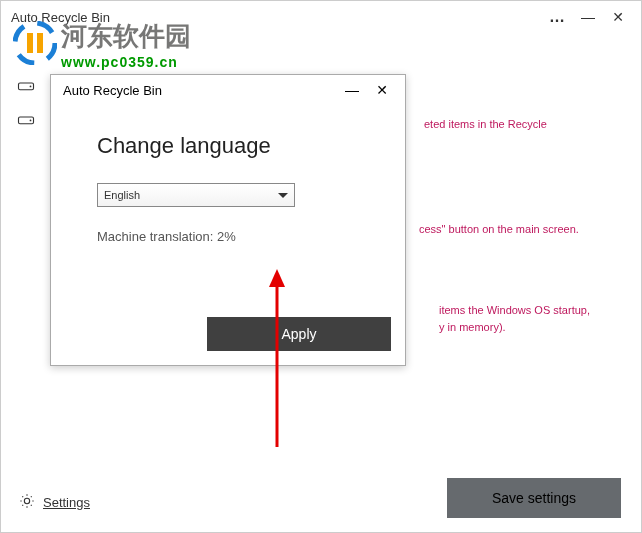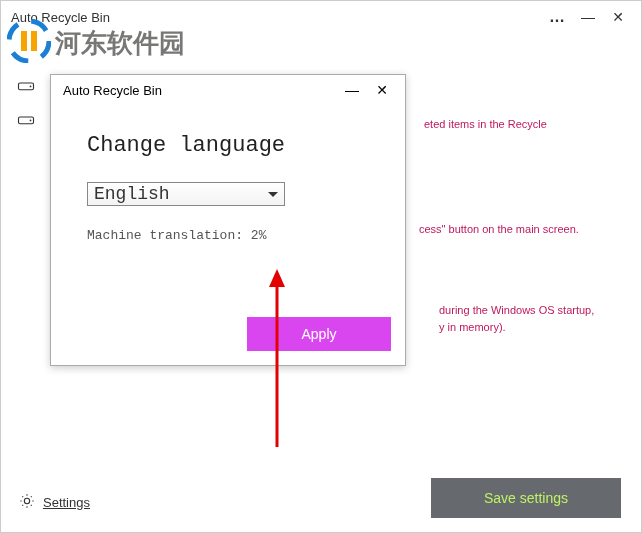--- a/index.html
+++ b/index.html
@@ -20,21 +20,21 @@
       font-size: 13px;
       color: #333;
     }
     .titlebar .title { flex: 0 0 auto; margin-left: 2px; }
     .titlebar .spacer { flex: 1; }
     .titlebar .winbtn { width: 30px; text-align: center; font-size: 14px; color: #333; cursor: pointer; }
     .titlebar .more { font-size: 16px; font-weight: bold; letter-spacing: 2px; }
     .watermark {
       position: absolute;
       top: 18px;
-      left: 6px;
+      left: 12px;
       display: flex;
       align-items: center;
     }
     .watermark .wm-icon svg { width: 44px; height: 44px; }
     .watermark .wm-text { margin-left: 4px; }
     .watermark .wm-title { font-size: 26px; font-weight: bold; color: #777776; font-family: SimHei, sans-serif; }
     .watermark .wm-url { font-size: 14px; color: #009a00; font-weight: bold; letter-spacing: 1px; }
     .sidebar {
       position: absolute;
       left: 16px;
@@ -57,24 +57,24 @@
       font-size: 13px;
       color: #333;
     }
     .settings-link .gear { margin-right: 8px; }
     .settings-link .gear svg { width: 16px; height: 16px; }
     .settings-link .s-label { text-decoration: underline; cursor: pointer; }
     .save-btn {
       position: absolute;
       right: 20px;
       bottom: 14px;
-      width: 190px;
+      width: 174px;
       height: 40px;
       background: #666a6e;
-      color: #bef264;
+      color: #000000;
       font-size: 14px;
       border: none;
       cursor: pointer;
     }
     .dialog {
       position: absolute;
       left: 49px;
       top: 73px;
       width: 356px;
       height: 292px;
@@ -86,36 +86,36 @@
     .dialog .dlg-titlebar {
       height: 30px;
       display: flex;
       align-items: center;
       padding: 0 8px;
       font-size: 13px;
     }
     .dialog .dlg-title { flex: 0 0 auto; margin-left: 4px; }
     .dialog .dlg-spacer { flex: 1; }
     .dialog .dlg-btn { width: 30px; text-align: center; cursor: pointer; font-size: 14px; }
-    .dialog .body { padding: 20px 36px 0 36px; font-family: Liberation Mono, monospace; }
+    .dialog .body { padding: 20px 36px 0 46px; }
     .dialog .heading {
       font-size: 22px;
       font-weight: 300;
       color: #222;
       margin-top: 8px;
       margin-bottom: 24px;
     }
     .dialog .lang-select {
       width: 198px;
       height: 24px;
       border: 1px solid #888;
       display: flex;
       align-items: center;
       padding: 0 6px;
-      font-size: 18px;
+      font-size: 11px;
       color: #333;
       position: relative;
       background: linear-gradient(#fff,#f3f3f3);
       cursor: pointer;
     }
     .dialog .lang-select .sel-text { flex: 1; }
     .dialog .lang-select .chev {
       width: 0; height: 0;
       border-left: 5px solid transparent;
       border-right: 5px solid transparent;
@@ -132,23 +132,23 @@
       color: #333;
       text-decoration: underline;
       display: inline-block;
       cursor: pointer;
     }
     .dialog .apply-btn {
       position: absolute;
       bottom: 14px;
       right: 14px;
       left: auto;
-      width: 144px;
+      width: 184px;
       height: 34px;
-      background: #d946ef;
+      background: #404040;
       color: #fff;
       border: none;
       font-size: 14px;
       cursor: pointer;
     }
     .arrow {
       position: absolute;
       left: 266px;
       top: 268px;
       width: 20px;
@@ -171,41 +171,42 @@
 <div class="watermark">
   <span class="wm-icon">
     <svg viewBox="0 0 44 44">
       <circle cx="22" cy="22" r="20" fill="none" stroke="#1b7fd6" stroke-width="5" stroke-dasharray="18 14"></circle>
       <rect x="14" y="12" width="6" height="20" fill="#f7a400"></rect>
       <rect x="24" y="12" width="6" height="20" fill="#f7a400"></rect>
     </svg>
   </span>
   <span class="wm-text">
     <div class="wm-title">河东软件园</div>
+    <div class="wm-url">www.pc0359.cn</div>
   </span>
 </div>
 
 <div class="sidebar">
   <div class="drive-icon">
     <svg viewBox="0 0 24 16">
         <rect x="2" y="4" width="20" height="9" rx="2" fill="none" stroke="#333" stroke-width="1.5"></rect>
         <circle cx="18" cy="8.5" r="1.2" fill="#333"></circle>
       </svg>
   </div>
   <div class="drive-icon">
     <svg viewBox="0 0 24 16">
         <rect x="2" y="4" width="20" height="9" rx="2" fill="none" stroke="#333" stroke-width="1.5"></rect>
         <circle cx="18" cy="8.5" r="1.2" fill="#333"></circle>
       </svg>
   </div>
 </div>
 
 <div class="bg-text" style="left:423px;top:117px;">eted items in the Recycle</div>
 <div class="bg-text" style="left:418px;top:222px;">cess" button on the main screen.</div>
-<div class="bg-text" style="left:438px;top:303px;">during the Windows OS startup,</div>
+<div class="bg-text" style="left:438px;top:303px;">items the Windows OS startup,</div>
 <div class="bg-text" style="left:438px;top:320px;">y in memory).</div>
 
 <div class="settings-link">
   <span class="gear">
     <svg viewBox="0 0 24 24">
         <path fill="none" stroke="#333" stroke-width="1.6" d="M12 8a4 4 0 100 8 4 4 0 000-8z M12 2v2 M12 20v2 M4.9 4.9l1.4 1.4 M17.7 17.7l1.4 1.4 M2 12h2 M20 12h2 M4.9 19.1l1.4-1.4 M17.7 6.3l1.4-1.4"></path>
       </svg>
   </span>
   <span class="s-label">Settings</span>
 </div>

